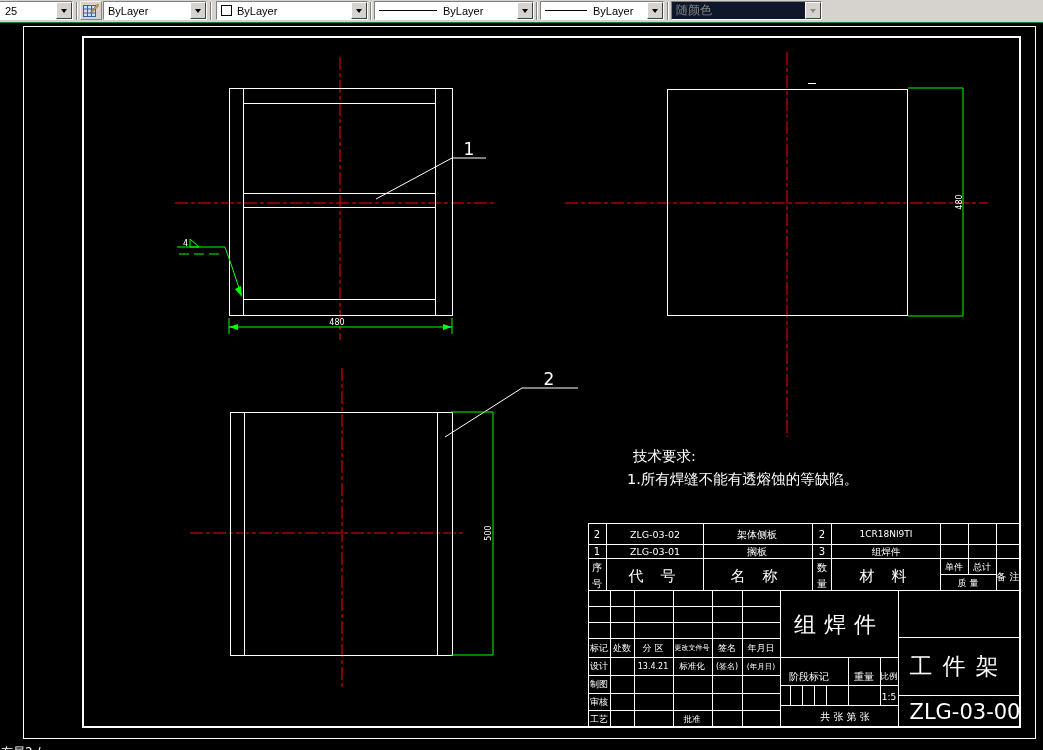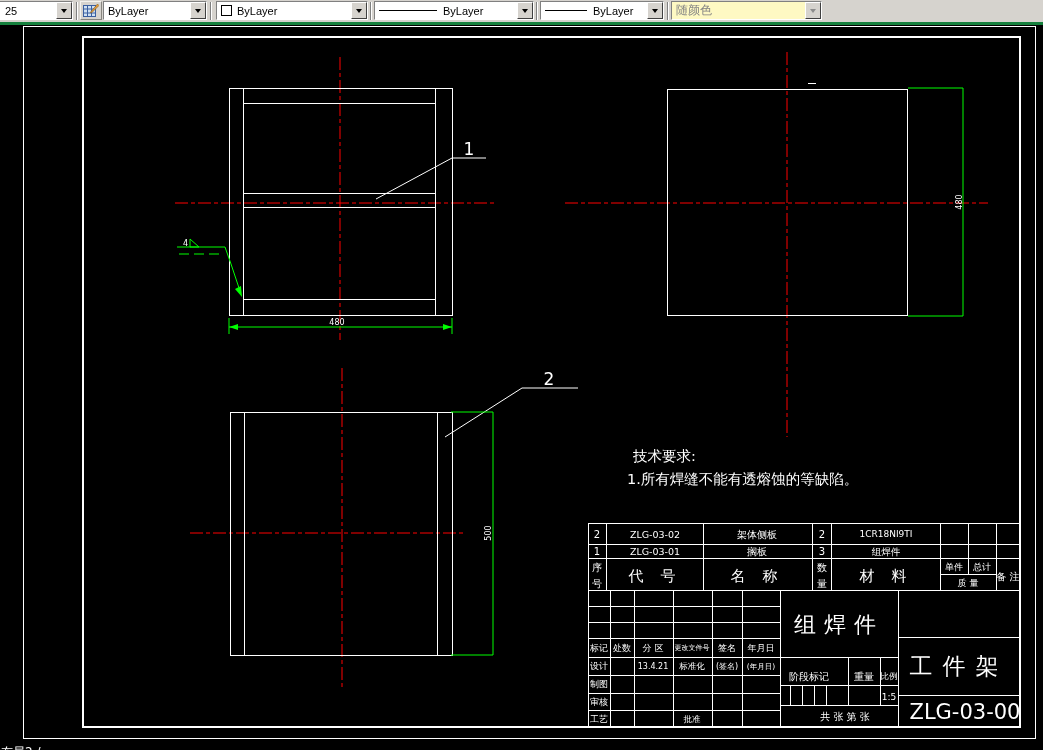--- a/index.html
+++ b/index.html
@@ -1,29 +1,29 @@
 <!DOCTYPE html>
 <html><head>
 <meta charset="utf-8">
 <style>
   html,body{margin:0;padding:0;background:#000;}
   #app{position:relative;width:1043px;height:750px;overflow:hidden;background:#000;
        font-family:"DejaVu Sans",sans-serif;}
   
   .toolbar{position:absolute;left:0;top:0;width:1043px;height:22px;background:#d6d3ce;
-           border-bottom:3px solid #15803d;}
+           border-bottom:1px solid #15803d;}
   .combo{position:absolute;top:1px;height:19px;background:#fff;box-sizing:border-box;
          border:1px solid;border-color:#808080 #fff #fff #808080;
          font:11px "Liberation Sans",sans-serif;color:#000;
          display:flex;align-items:center;padding-left:4px;overflow:hidden;}
   .combo .arrow-btn{position:absolute;right:0;top:0;width:16px;height:17px;background:#d6d3ce;
          border:1px solid;border-color:#fff #404040 #404040 #fff;box-sizing:border-box;
          display:flex;align-items:center;justify-content:center;}
   .tri{width:0;height:0;border:3.5px solid transparent;border-top:4.5px solid #000;margin-top:4px;}
-  .combo.disabled{background:#fef9c3;color:#848484;}
+  .combo.disabled{background:#0f172a;color:#848484;}
   .combo.disabled .tri{border-top-color:#8c8c8c;}
   .sep{position:absolute;top:2px;height:18px;width:0;border-left:1px solid #808080;border-right:1px solid #fff;}
   .tool-btn{position:absolute;top:1px;width:22px;height:19px;background:#d6d3ce;box-sizing:border-box;
          border:1px solid;border-color:#f4f2ee #87857f #87857f #f4f2ee;
          display:flex;align-items:center;justify-content:center;}
   .swatch{display:inline-block;width:9px;height:9px;background:#fff;border:1px solid #000;margin-right:5px;flex:none;}
   .linesample{display:inline-block;height:1px;background:#000;margin-right:6px;flex:none;}
   
   .layout-tab{position:absolute;left:1px;top:744px;color:#fff;font-size:12px;}
   svg text{font-family:"DejaVu Sans",sans-serif;fill:#fff;}

